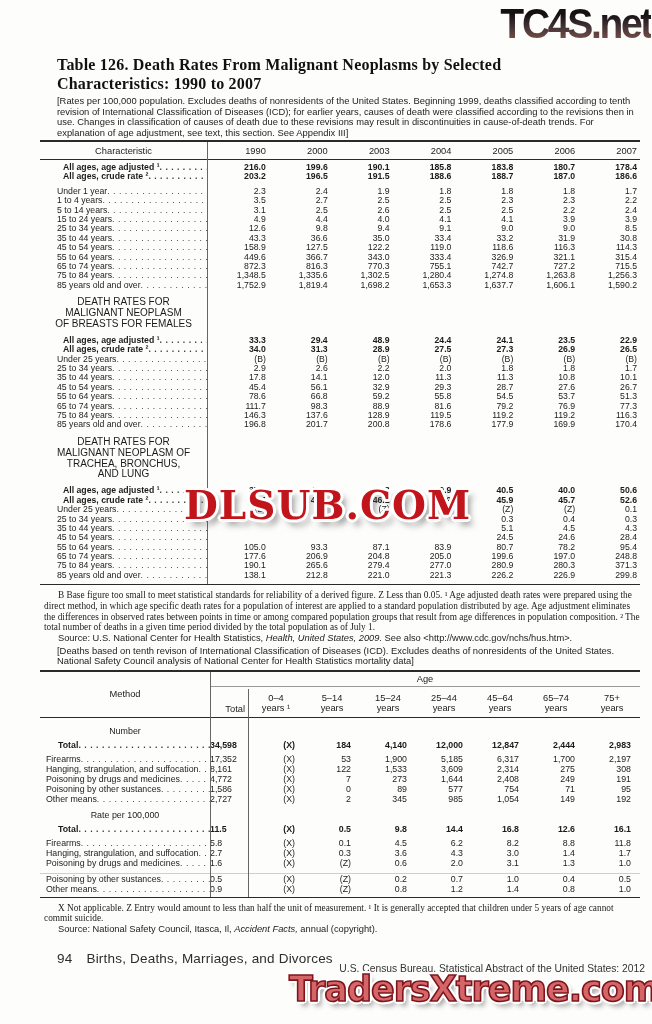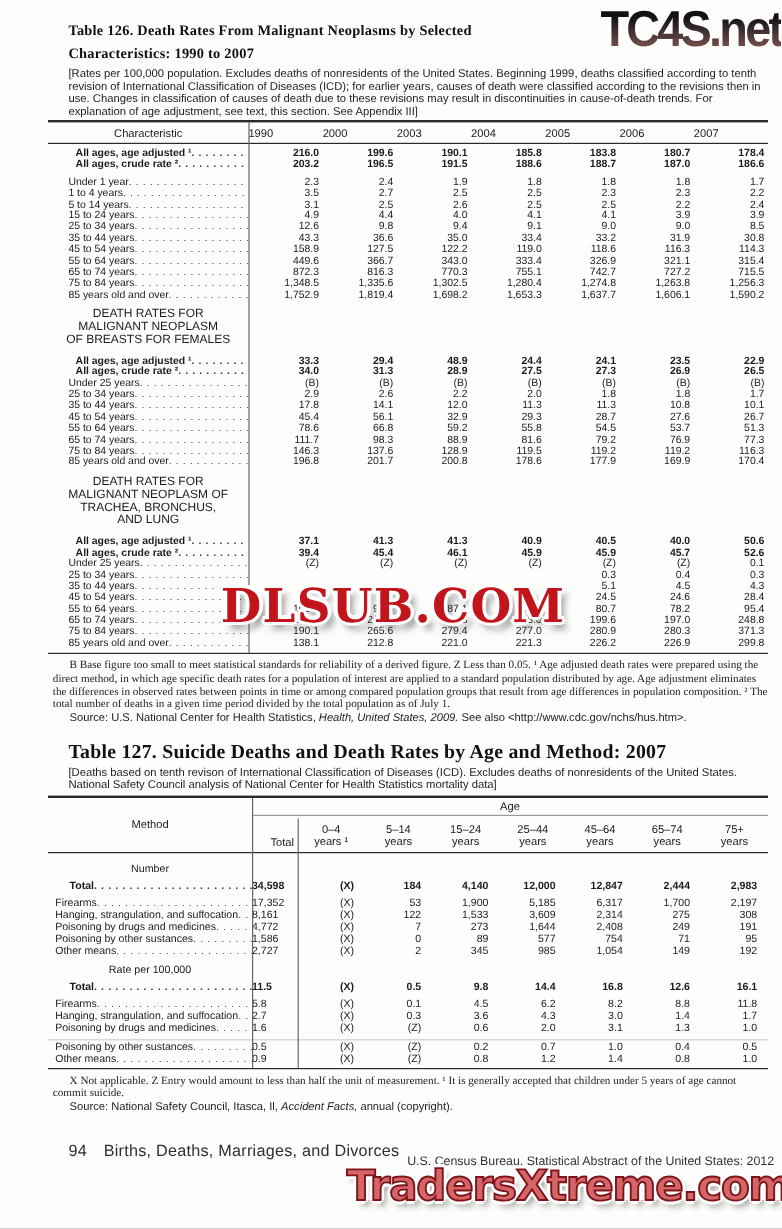--- a/index.html
+++ b/index.html
@@ -1,39 +1,39 @@
 <!DOCTYPE html>
 <html><head>
 <meta charset="utf-8">
 <style>
   html,body{margin:0;padding:0;background:#888;}
   .page{width:652px;height:1024px;position:relative;background:#fdfdfc;overflow:hidden;
         font-family:"Liberation Sans",sans-serif;color:#1b1b1b;}
   
   .t-title{font-family:"Liberation Serif",serif;font-weight:bold;color:#111;}
-  #t126-title{margin:16px 10px 3px 57px;font-size:12px;line-height:18.5px;letter-spacing:.2px;}
+  #t126-title{margin:56px 10px 3px 57px;font-size:16px;line-height:18.5px;letter-spacing:.2px;}
   #t127-title{margin:13px 10px 3px 57px;font-size:16.5px;line-height:19px;letter-spacing:.2px;}
   .note{margin:2px 10px 2px 57px;width:584px;font-size:9.4px;line-height:10.5px;color:#222;}
   
   .tbl{position:relative;margin-left:40px;width:600px;border-top:2px solid #2a2a2a;
        border-bottom:1.5px solid #2a2a2a;box-sizing:border-box;}
   .vline{position:absolute;width:1px;background:#666;top:0;bottom:0;}
   .r{display:flex;align-items:baseline;}
   .r .left{display:flex;overflow:hidden;box-sizing:border-box;}
   .lab{white-space:nowrap;}
   .dots{flex:1;overflow:hidden;white-space:nowrap;color:#3a3a3a;}
   .dots::after{content:" . . . . . . . . . . . . . . . . . . . . . . . . . . . . . . . . . . . . . . . . . . . . . . . . . . . . . . . . . .";letter-spacing:.5px;}
   .val{text-align:right;box-sizing:border-box;}
   .b{font-weight:bold;}
   
   #t126{margin-top:2px;padding-bottom:4px;}
   #t126 .vline{left:167px;}
   #t126 .thead{display:flex;border-bottom:1.5px solid #2a2a2a;padding:3.5px 0 3.5px;font-size:9.3px;}
   #t126 .char-h{width:167px;text-align:center;}
-  #t126 .year-h{flex:1;text-align:left;padding-right:3px;}
+  #t126 .year-h{flex:1;text-align:right;padding-right:3px;}
   #t126 .tbody{padding-top:3px;font-size:8.7px;}
   #t126 .r{height:9.4px;line-height:9.4px;}
   #t126 .left{width:167px;padding-left:17px;text-align:right;}
   #t126 .r.b .left{padding-left:23px;}
   #t126 .val{flex:1;padding-right:3px;}
   #t126 .sec{width:167px;text-align:center;font-size:10px;line-height:10.9px;margin:7px 0 6px;color:#1b1b1b;}
   
   .fn{margin:5px 0 0 44px;width:596px;font-size:9.3px;line-height:10.7px;text-indent:14px;color:#222;font-family:Liberation Serif, serif;}
   .src{margin:0 0 0 44px;width:596px;font-size:9.3px;line-height:10.7px;text-indent:14px;color:#222;}
   .it{font-style:italic;}
@@ -541,21 +541,20 @@
           <span class="val">226.2</span>
           <span class="val">226.9</span>
           <span class="val">299.8</span>
         </div>
       </div>
   </div>
 
   <p class="fn">B Base figure too small to meet statistical standards for reliability of a derived figure. Z Less than 0.05. ¹ Age adjusted death rates were prepared using the direct method, in which  age specific death rates for a population of interest are applied to a standard population distributed by age. Age adjustment eliminates the differences in observed rates between points in time or among compared population groups that result from age differences in population composition. ² The total number of deaths in a given time period divided by the total population as of July 1.</p>
   <p class="src"><span>Source: U.S. National Center for Health Statistics, </span><span class="it">Health, United States, 2009.</span><span> See also &lt;http://www.cdc.gov/nchs/hus.htm&gt;.</span></p>
 
-  <div class="t-title" id="t127-title">Table 127.  Suicide Deaths and Death Rates by Age and Method: 2007</div>
   <p class="note">[Deaths based on tenth revison of International Classification of Diseases (ICD). Excludes deaths of nonresidents of the United States. National Safety Council analysis of National Center for Health Statistics mortality data]</p>
 
   <div class="tbl" id="t127">
     <div class="vline vline1"></div>
     <div class="vline vline2"></div>
     <div class="thead">
       <div class="m-h">Method</div>
       <div class="right-h">
         <div class="age-h">Age</div>
         <div class="cols">

